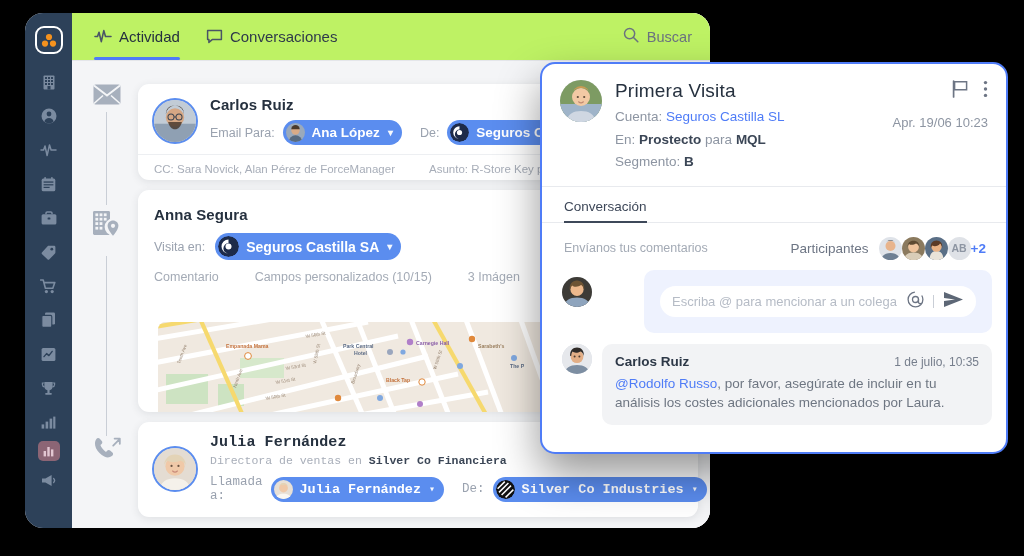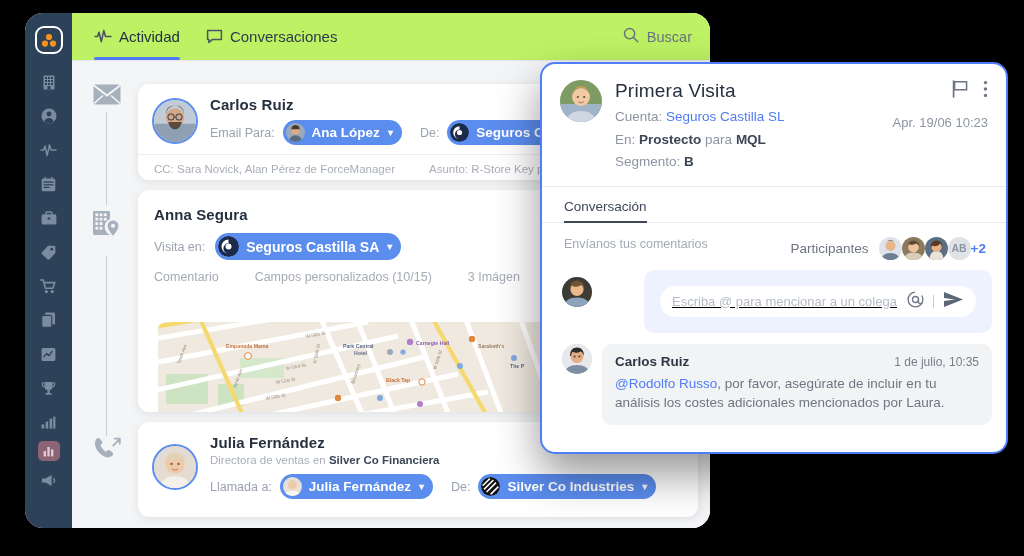--- a/index.html
+++ b/index.html
@@ -96,21 +96,21 @@
   
   .card {
     position: absolute;
     left: 66px;
     background: #ffffff;
     border-radius: 11px;
     box-shadow: 0 2px 8px rgba(35,45,60,0.10);
   }
   #card-email { top: 23px; width: 560px; height: 96px; }
   #card-visit { top: 129px; width: 560px; height: 222px; overflow: hidden;}
-  #card-call  { top: 361px; width: 560px; height: 95px; }
+  #card-call  { top: 361px; width: 560px; height: 95px; font-family: Liberation Mono, monospace; }
 
   .row-name {
     font-size: 15px; font-weight: bold; color: #26313f;
     letter-spacing: .1px;
   }
   .avatar {
     border-radius: 50%; overflow: hidden; flex: 0 0 auto;
     background: #d9dee6;
     display: block;
   }
@@ -173,38 +173,38 @@
   .icon-row { display:flex; gap: 14px; justify-content:flex-end; align-items:center; }
   .ph-date { font-size: 13px; color: #8d95a2; margin-top: 13px; white-space: nowrap;}
 
   .panel-sep { height: 1px; background: #e8eaee; margin: 6px 0 0 0; }
   .conv-tab {
     display:inline-block; margin: 12px 0 0 22px;
     font-size: 13.5px; color: #3e4859;
     padding-bottom: 7px; border-bottom: 2px solid #3e4859;
   }
   .conv-row {
-    display:flex; 
+    display:flex; align-items:center;
     padding: 14px 20px 0 22px;
   }
   .conv-row .hint { font-size: 12.5px; color: #a3aab5; }
   .parts { margin-left:auto; display:flex; align-items:center; gap: 7px; }
   .parts .plabel { font-size: 13.5px; color: #6d7584; margin-right: 3px;}
   .stack { display:flex; align-items:center; }
   .stack .pa { width: 23px; height:23px; border-radius:50%; overflow:hidden; }
   .initials {
     width:23px; height:23px; border-radius:50%; background:#dfe2e7;
     color:#8d95a2; font-size:10.5px; font-weight:bold;
     display:flex; align-items:center; justify-content:center;
   }
   .more { color:#4f7cf7; font-size:13.5px; font-weight:bold; }
 
   .compose {
     margin: 10px 14px 0 52px;
-    background: #eef2fe; border-radius: 10px; padding: 16px; text-decoration: underline;
+    background: #eef2fe; border-radius: 10px; padding: 16px;
   }
   .compose-inner {
     background:#fff; border-radius: 16px; height: 31px;
     display:flex; align-items:center; padding: 0 12px;
   }
   .compose-inner .ph { font-size: 13px; color: #b6bcc6; flex:1; }
   .compose-ico { display:flex; align-items:center; gap: 9px; }
   .divider-v { width:1px; height:13px; background:#c9ced6; }
 
   .cmt-wrap { display:flex; gap: 10px; margin: 11px 14px 0 20px; }

